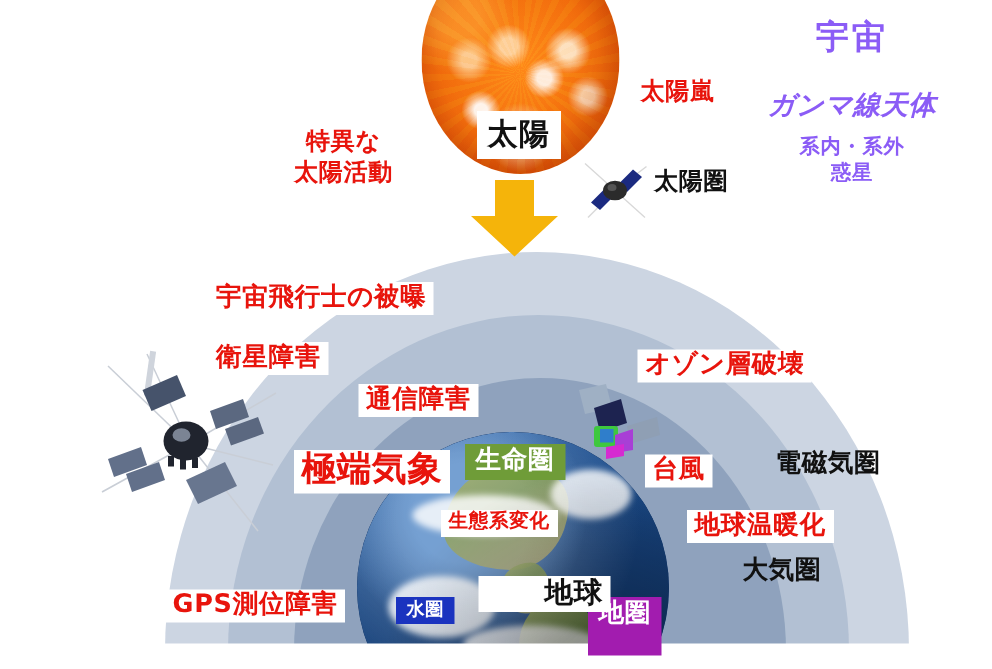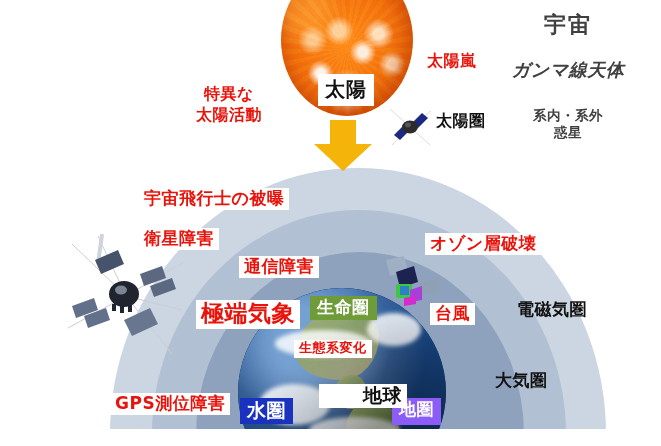--- a/index.html
+++ b/index.html
@@ -30,21 +30,21 @@
   .boxed {
     background: #ffffff;
     padding: 1px 5px 2px 5px;
   }
   .red    { color: #e8140c; }
   .black  { color: #111111; }
   .plain  { background: transparent; }
 
   .fill-green { background: #6f9c38; color: #ffffff; padding: 2px 7px 3px 7px; }
   .fill-blue  { background: #1a33bf; color: #ffffff; padding: 2px 7px 3px 7px; }
-  .fill-red   { background: #8b5cf6; color: #ffffff; padding: 2px 7px 6px 7px; }
+  .fill-red   { background: #a21caf; color: #ffffff; padding: 2px 7px 18px 7px; }
 
   
   #title-box {
     position: absolute;
     left: 60px;
     top: 12px;
     width: 204px;
     background: #ffff00;
     color: #000000;
     font-weight: bold;
@@ -157,26 +157,26 @@
     background: #ffffff;
   }
 
   
   #cosmos {
     position: absolute;
     left: 480px;
     top: 10px;
     width: 176px;
     text-align: center;
-    color: #404040;
+    color: #8b5cf6;
     font-weight: bold;
   }
   #cosmos .l1 { font-size: 22px; letter-spacing: 2px; }
   #cosmos .l2 { font-size: 18px; margin-top: 18px; letter-spacing: .5px; font-style: italic; }
-  #cosmos .l3 { font-size: 13.5px; margin-top: 25px; line-height: 1.25; letter-spacing: .5px; }
+  #cosmos .l3 { font-size: 13.5px; margin-top: 8px; line-height: 1.25; letter-spacing: .5px; }
 </style>
 </head>
 <body>
 
 <div id="stage">
 
   <div class="arc" id="arc-outer"></div>
   <div class="arc" id="arc-mid"></div>
   <div class="arc" id="arc-inner"></div>
 
@@ -277,28 +277,29 @@
   <div class="lbl red boxed" style="left:239px;top:256px;font-size:17px;">通信障害</div>
 
   <div class="lbl red boxed" style="left:425px;top:233px;font-size:17px;">オゾン層破壊</div>
 
   <div class="lbl red boxed" style="left:196px;top:300px;font-size:23px;">極端気象</div>
 
   <div class="lbl red boxed" style="left:430px;top:303px;font-size:17px;">台風</div>
 
   <div class="lbl red boxed" style="left:294px;top:340px;font-size:13px;">生態系変化</div>
 
+  <div class="lbl red boxed" style="left:458px;top:340px;font-size:17px;">地球温暖化</div>
 
   <div class="lbl red boxed" style="left:110px;top:393px;font-size:17px;">GPS測位障害</div>
 
   <div class="lbl black plain" style="left:517px;top:300px;font-size:17px;">電磁気圏</div>
 
   <div class="lbl black plain" style="left:495px;top:371px;font-size:17px;">大気圏</div>
 
   <div class="lbl fill-green" style="left:310px;top:296px;font-size:17px;">生命圏</div>
 
-  <div class="lbl fill-blue" style="left:240px;top:398px;font-size:19px;">水圏</div>
+  <div class="lbl fill-blue" style="left:264px;top:398px;font-size:12px;">水圏</div>
 
   <div class="lbl fill-red" style="left:392px;top:398px;font-size:17px;">地圏</div>
 
   <div class="lbl black boxed" style="left:319px;top:384px;font-size:19px;padding-left:44px;">地球</div>
 
 </div>
 
 </body></html>

